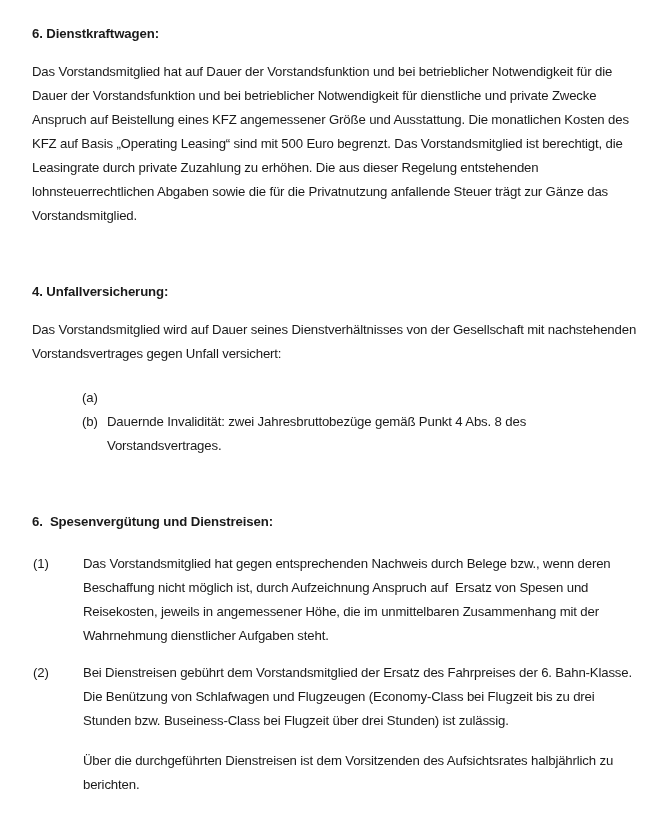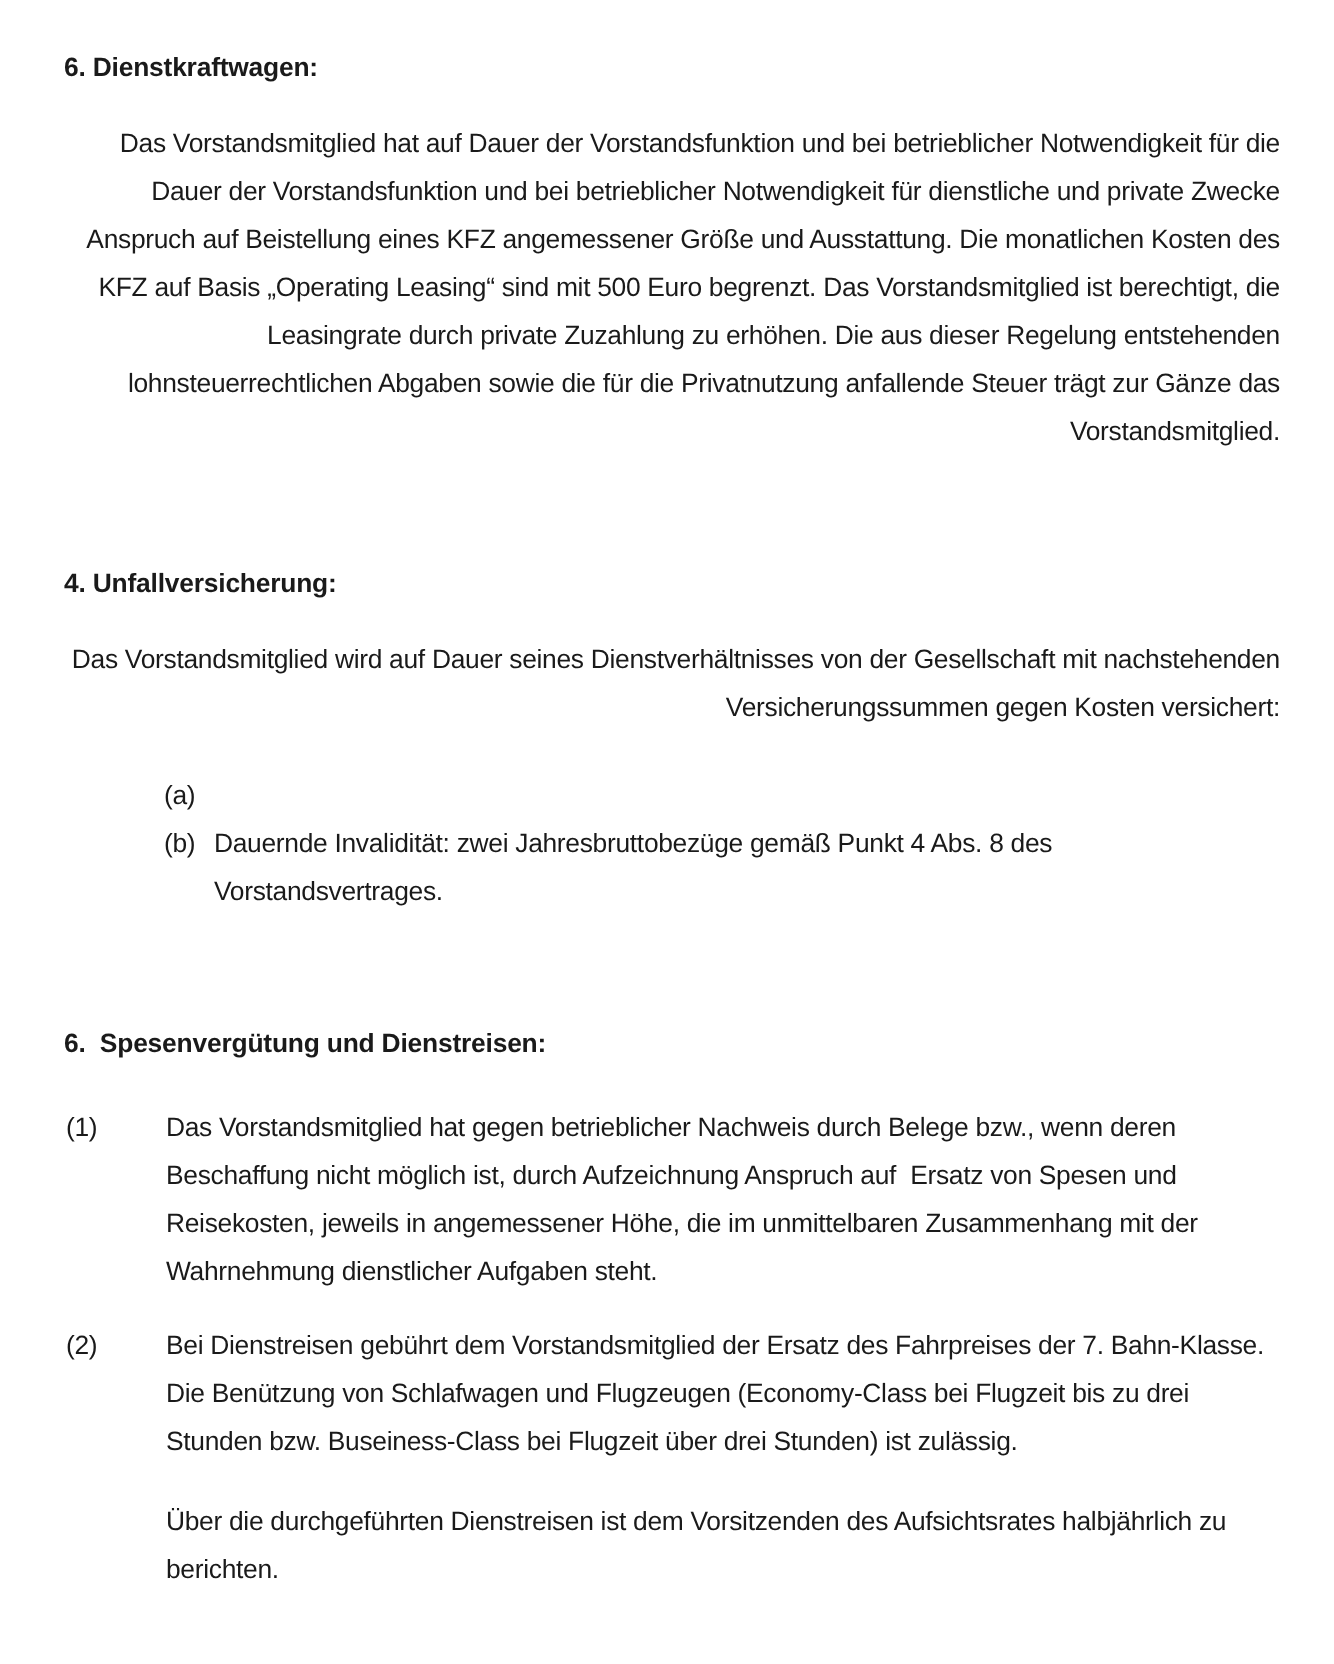--- a/index.html
+++ b/index.html
@@ -32,21 +32,20 @@
     white-space: pre;
     margin: 0;
   }
   .body-par {
     font-size: 13.2px;
     line-height: 24px;
     letter-spacing: -0.15px;
     white-space: pre-wrap;
     margin: 0;
     max-width: 612px;
-    text-align: right;
   }
   .gap-16 { height: 16px; }
   .gap-20 { height: 20px; }
   .gap-54 { height: 54px; }
 
   
   .alpha-list {
     margin: 0;
     padding: 0;
     list-style: none;
@@ -112,21 +111,21 @@
 
   <p class="body-par">Das Vorstandsmitglied hat auf Dauer der Vorstandsfunktion und bei betrieblicher Notwendigkeit für die Dauer der Vorstandsfunktion und bei betrieblicher Notwendigkeit für dienstliche und private Zwecke Anspruch auf Beistellung eines KFZ angemessener Größe und Ausstattung. Die monatlichen Kosten des KFZ auf Basis „Operating Leasing“ sind mit 500 Euro begrenzt. Das Vorstandsmitglied ist berechtigt, die Leasingrate durch private Zuzahlung zu erhöhen. Die aus dieser Regelung entstehenden lohnsteuerrechtlichen Abgaben sowie die für die Privatnutzung anfallende Steuer trägt zur Gänze das Vorstandsmitglied.</p>
 
 
   <div class="gap-54"></div>
 
   <h2 class="section-heading">4. Unfallversicherung:</h2>
 
   <div class="gap-16"></div>
 
-  <p class="body-par">Das Vorstandsmitglied wird auf Dauer seines Dienstverhältnisses von der Gesellschaft mit nachstehenden Versicherungssummen gegen Kosten versichert:</p>
+  <p class="body-par">Das Vorstandsmitglied wird auf Dauer seines Dienstverhältnisses von der Gesellschaft mit nachstehenden Vorstandsvertrages gegen Unfall versichert:</p>
 
   <div class="gap-20"></div>
 
   <ul class="alpha-list">
     <li class="alpha-item">
       <span class="alpha-marker">(a)</span>
     </li>
     <li class="alpha-item">
       <span class="alpha-marker">(b)</span>
       <span class="alpha-text">Dauernde Invalidität: zwei Jahresbruttobezüge gemäß Punkt 4 Abs. 8 des Vorstandsvertrages.</span>
@@ -135,25 +134,25 @@
 
   <div class="gap-54"></div>
 
   <h2 class="section-heading">6.  Spesenvergütung und Dienstreisen:</h2>
 
   <div class="gap-20"></div>
 
   <ul class="num-list">
     <li class="num-item">
       <span class="num-marker">(1)</span>
-      <span class="num-text">Das Vorstandsmitglied hat gegen betrieblicher Nachweis durch Belege bzw., wenn deren Beschaffung nicht möglich ist, durch Aufzeichnung Anspruch auf  Ersatz von Spesen und Reisekosten, jeweils in angemessener Höhe, die im unmittelbaren Zusammenhang mit der Wahrnehmung dienstlicher Aufgaben steht.</span>
+      <span class="num-text">Das Vorstandsmitglied hat gegen entsprechenden Nachweis durch Belege bzw., wenn deren Beschaffung nicht möglich ist, durch Aufzeichnung Anspruch auf  Ersatz von Spesen und Reisekosten, jeweils in angemessener Höhe, die im unmittelbaren Zusammenhang mit der Wahrnehmung dienstlicher Aufgaben steht.</span>
     </li>
     <li class="num-item" style="margin-top:13px;">
       <span class="num-marker">(2)</span>
-      <span class="num-text">Bei Dienstreisen gebührt dem Vorstandsmitglied der Ersatz des Fahrpreises der 7. Bahn-Klasse. Die Benützung von Schlafwagen und Flugzeugen (Economy-Class bei Flugzeit bis zu drei Stunden bzw. Buseiness-Class bei Flugzeit über drei Stunden) ist zulässig.</span>
+      <span class="num-text">Bei Dienstreisen gebührt dem Vorstandsmitglied der Ersatz des Fahrpreises der 6. Bahn-Klasse. Die Benützung von Schlafwagen und Flugzeugen (Economy-Class bei Flugzeit bis zu drei Stunden bzw. Buseiness-Class bei Flugzeit über drei Stunden) ist zulässig.</span>
     </li>
   </ul>
 
   <div class="gap-16"></div>
 
   <p class="sub-par">Über die durchgeführten Dienstreisen ist dem Vorsitzenden des Aufsichtsrates halbjährlich zu berichten.</p>
 
 </div>
 
 </body></html>

